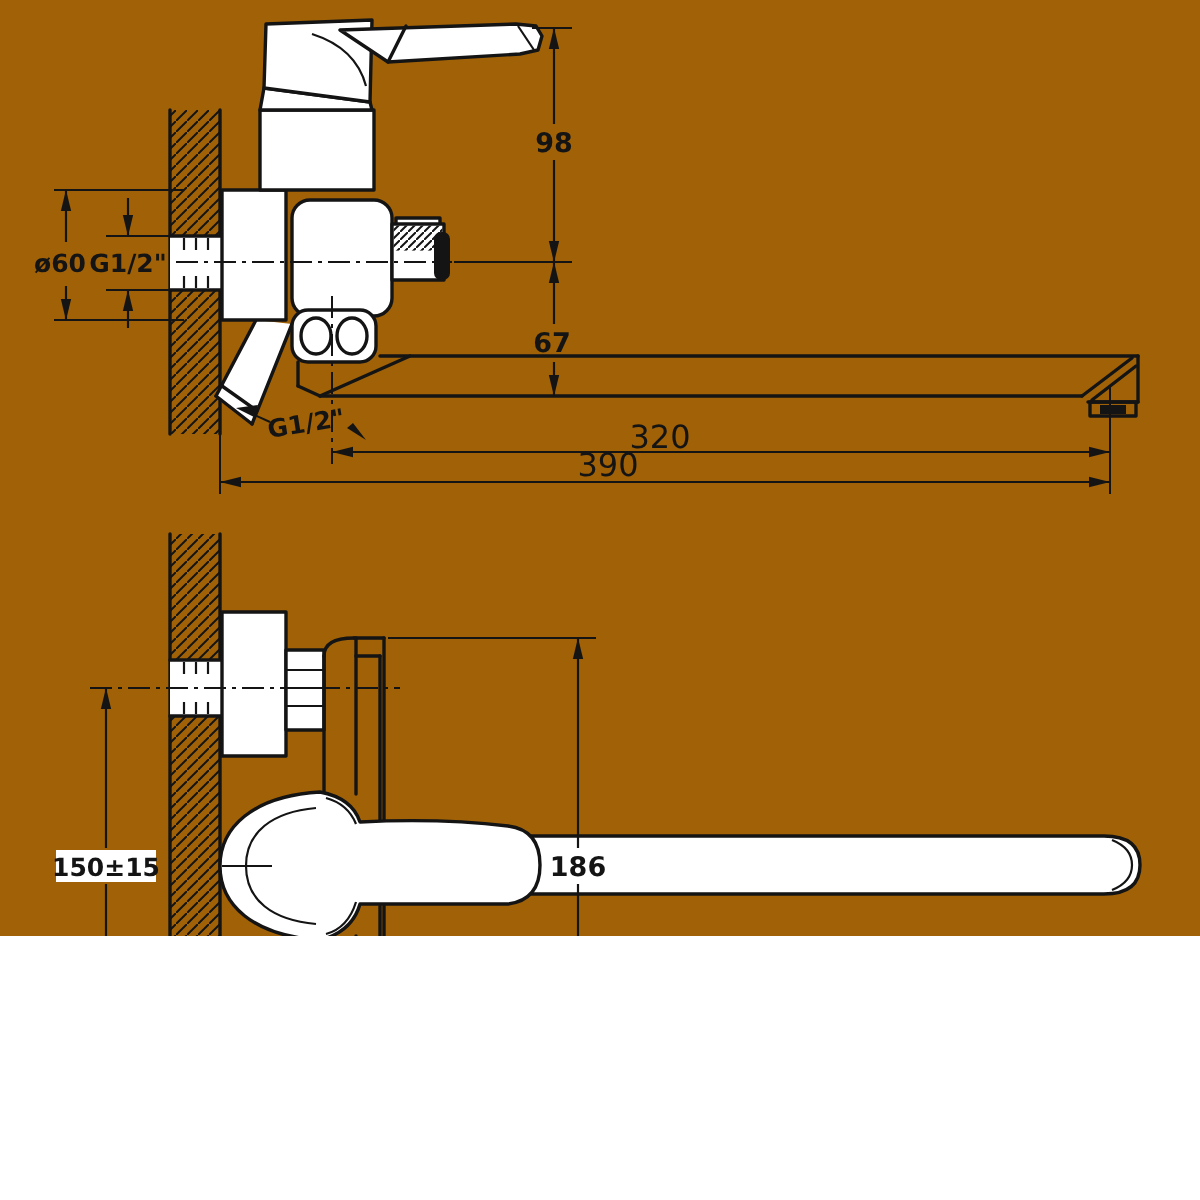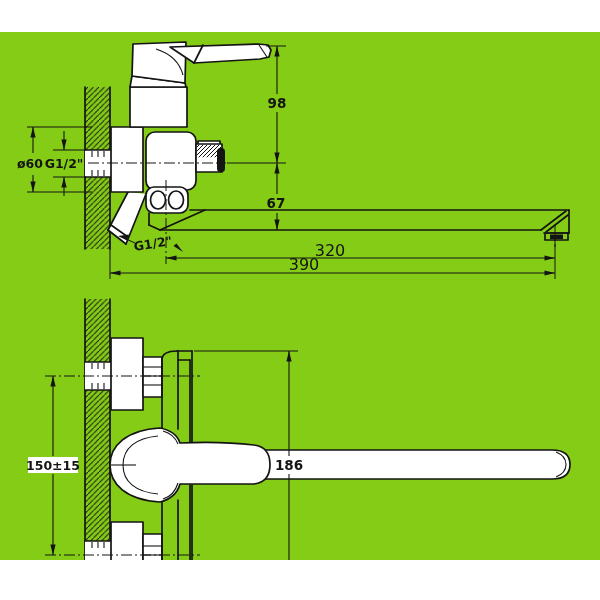--- a/index.html
+++ b/index.html
@@ -1,16 +1,16 @@
 <!DOCTYPE html>
 <html><head>
 <meta charset="utf-8">
 <style>
   html,body{margin:0;padding:0;background:#ffffff;}
-  .stage{width:600px;height:528px;background:#84cc16;position:relative;margin-top:32px;}
+  .stage{width:600px;height:468px;background:#a16207;position:relative;}
   svg{display:block;}
   .part{fill:#ffffff;stroke:#141414;stroke-width:1.7;stroke-linejoin:round;}
   .partln{fill:none;stroke:#141414;stroke-width:1.7;stroke-linecap:round;stroke-linejoin:round;}
   .thin{fill:none;stroke:#141414;stroke-width:1.1;}
   .dim{fill:none;stroke:#141414;stroke-width:1.1;}
   .ext{fill:none;stroke:#141414;stroke-width:1;}
   .cl{fill:none;stroke:#141414;stroke-width:1;stroke-dasharray:11 3 2 3;}
   .ah{fill:#141414;stroke:none;}
   .dimtxt{font-family:"DejaVu Sans",sans-serif;font-size:13.5px;font-weight:bold;fill:#141414;}
   .dimtxt2{font-family:"DejaVu Sans",sans-serif;font-size:16px;font-weight:400;fill:#141414;}

